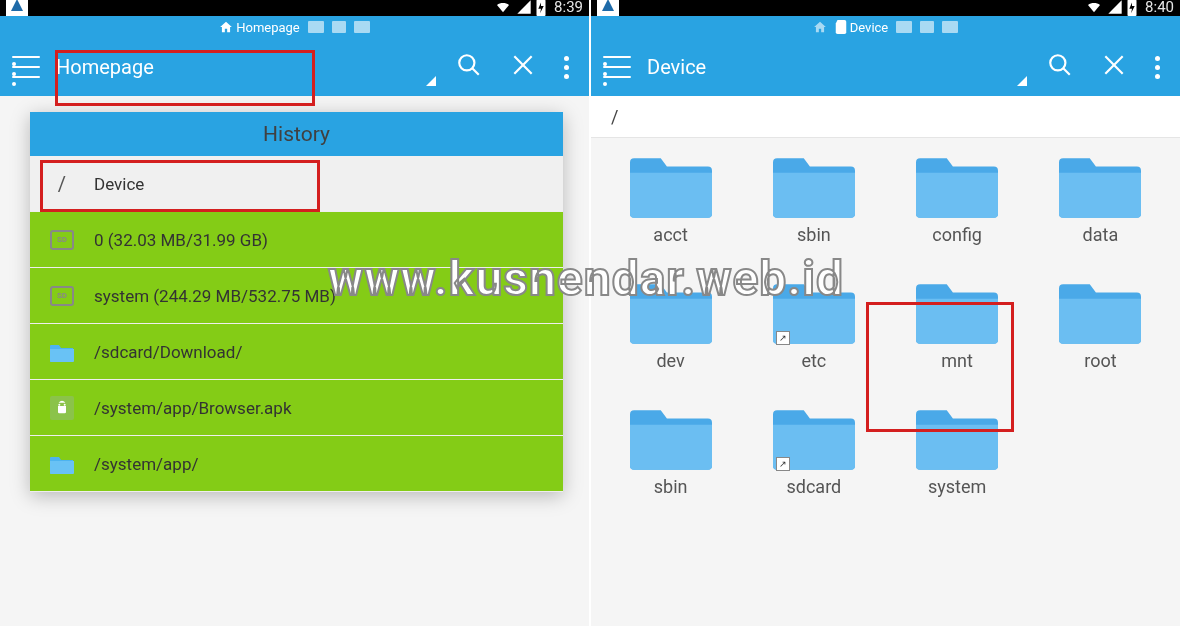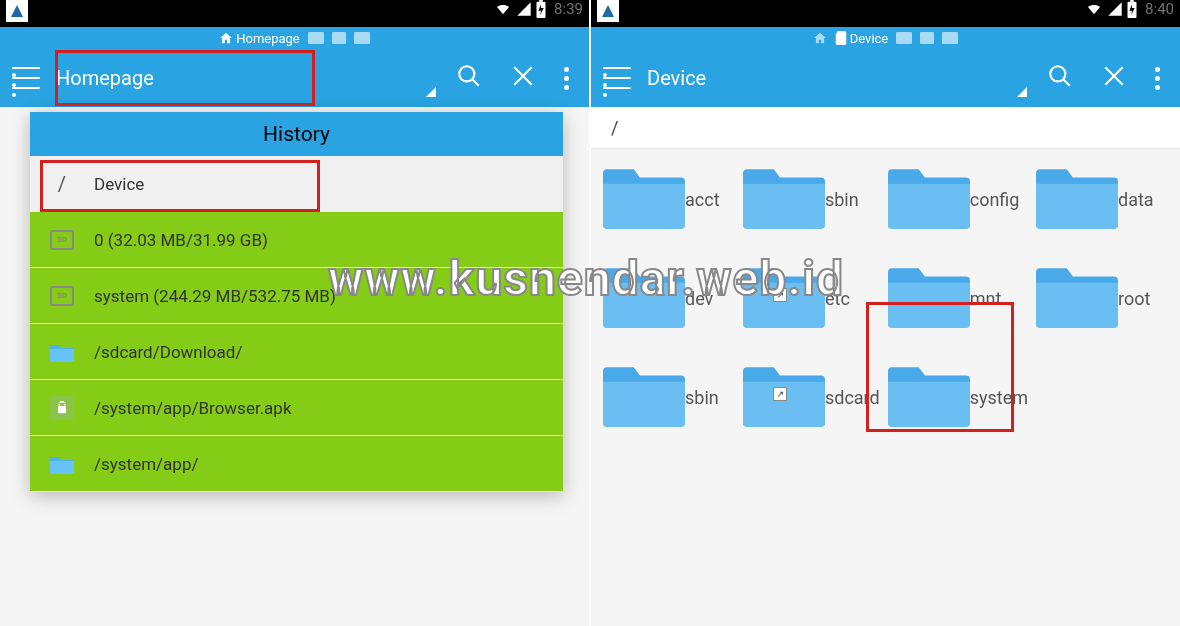--- a/index.html
+++ b/index.html
@@ -1,44 +1,44 @@
 <!DOCTYPE html>
 <html><head>
 <meta charset="utf-8">
 <style>
 *{margin:0;padding:0;box-sizing:border-box;font-family:Roboto,Arial,sans-serif}
 body{width:1180px;height:626px;background:#fff;position:relative;overflow:hidden}
 .screen{position:absolute;top:0;width:589px;height:626px;background:#f5f5f5;overflow:hidden}
 .screen.left{left:0}
 .screen.right{left:591px}
-.status-bar{height:27px;background:#000;display:flex;align-items:flex-start;padding:0 6px;color:#737373;font-size:15px}
+.status-bar{height:16px;background:#000;display:flex;align-items:flex-end;padding:0 6px;color:#e5e5e5;font-size:15px}
 .status-app-icon{width:22px;height:22px;background:#fff;display:flex;align-items:center;justify-content:center}
 .status-right{margin-left:auto;display:flex;align-items:center;gap:3px}
 .clock{font-weight:400;margin-left:4px}
 .breadcrumb-bar{height:22px;background:#29a3e2;display:flex;align-items:center;justify-content:center;gap:8px;font-size:13px;color:#fff}
 .breadcrumb-item{display:flex;align-items:center;gap:3px;opacity:.6}
 .breadcrumb-item.active{opacity:1}
 .toolbar{height:58px;background:#29a3e2;display:flex;align-items:center;padding:0 12px;color:#fff}
 .menu-icon{width:28px;height:22px;margin-right:16px;display:flex;flex-direction:column;justify-content:space-between}
 .menu-icon span{display:block;height:2px;background:#fff;border-radius:1px}
 .menu-icon span:before{content:"";display:inline-block;width:4px;height:4px;background:#fff;border-radius:50%;margin-right:4px;vertical-align:middle;position:relative;top:-3px}
 .title-area{font-size:20px;flex:1;position:relative;height:100%;display:flex;align-items:center}
 .title-area .tri{position:absolute;right:20px;bottom:10px;width:0;height:0;border-style:solid;border-width:0 0 10px 10px;border-color:transparent transparent #fff transparent}
 .toolbar-actions{display:flex;align-items:center;gap:28px;margin-right:8px}
 .icon-btn svg{width:26px;height:26px;fill:none;stroke:#fff;stroke-width:2}
 .dots{display:flex;flex-direction:column;gap:4px}
 .dots span{width:5px;height:5px;background:#fff;border-radius:50%}
 .path-bar{height:42px;background:#fff;display:flex;align-items:center;padding:0 20px;font-size:18px;color:#444;border-bottom:1px solid #e5e5e5}
 .folder-grid{padding:10px 8px;display:grid;grid-template-columns:repeat(4,1fr);gap:8px 0;row-gap:25px}
-.folder-item{display:flex;flex-direction:row;align-items:center;padding:4px;position:relative}
+.folder-item{display:flex;flex-direction:column;align-items:center;padding:4px;position:relative}
 .folder-svg{width:82px;height:66px}
 .folder-item .label{font-size:18px;color:#555;margin-top:6px}
 .link-badge{position:absolute;left:50%;margin-left:-38px;bottom:30px;width:14px;height:14px;background:#fff;border:1px solid #888;font-size:9px;display:flex;align-items:center;justify-content:center;color:#333}
 .dropdown{position:absolute;top:112px;left:30px;right:26px;background:#fff;box-shadow:0 4px 18px rgba(0,0,0,.25);z-index:5}
-.dropdown-header{height:44px;background:#29a3e2;color:#000000;font-size:21px;display:flex;align-items:center;justify-content:center}
+.dropdown-header{height:44px;background:#29a3e2;color:#404040;font-size:21px;display:flex;align-items:center;justify-content:center}
 .list-item{height:56px;display:flex;align-items:center;padding:0 18px;border-bottom:1px solid #eee;font-size:17px;color:#333;gap:18px;background:#84cc16}
 .list-item.sel{background:#f0f0f0}
 .li-icon{width:28px;height:24px;display:flex;align-items:center;justify-content:center;color:#777}
 .folder-mini{width:26px;height:20px}
 .red-box{position:absolute;border:3px solid #d41f1f;z-index:20;pointer-events:none}
 .watermark{position:absolute;top:250px;left:0;right:8px;text-align:center;font-size:48px;font-weight:700;color:#fff;-webkit-text-stroke:2px #888;z-index:30;pointer-events:none;letter-spacing:1px}
 .sd-icon{width:24px;height:20px;border:2px solid #888;border-radius:3px;position:relative;display:flex;align-items:center;justify-content:center;font-size:8px;color:#888}
 .sd-icon:before{content:"SD";font-weight:bold}
 </style>
 </head>

